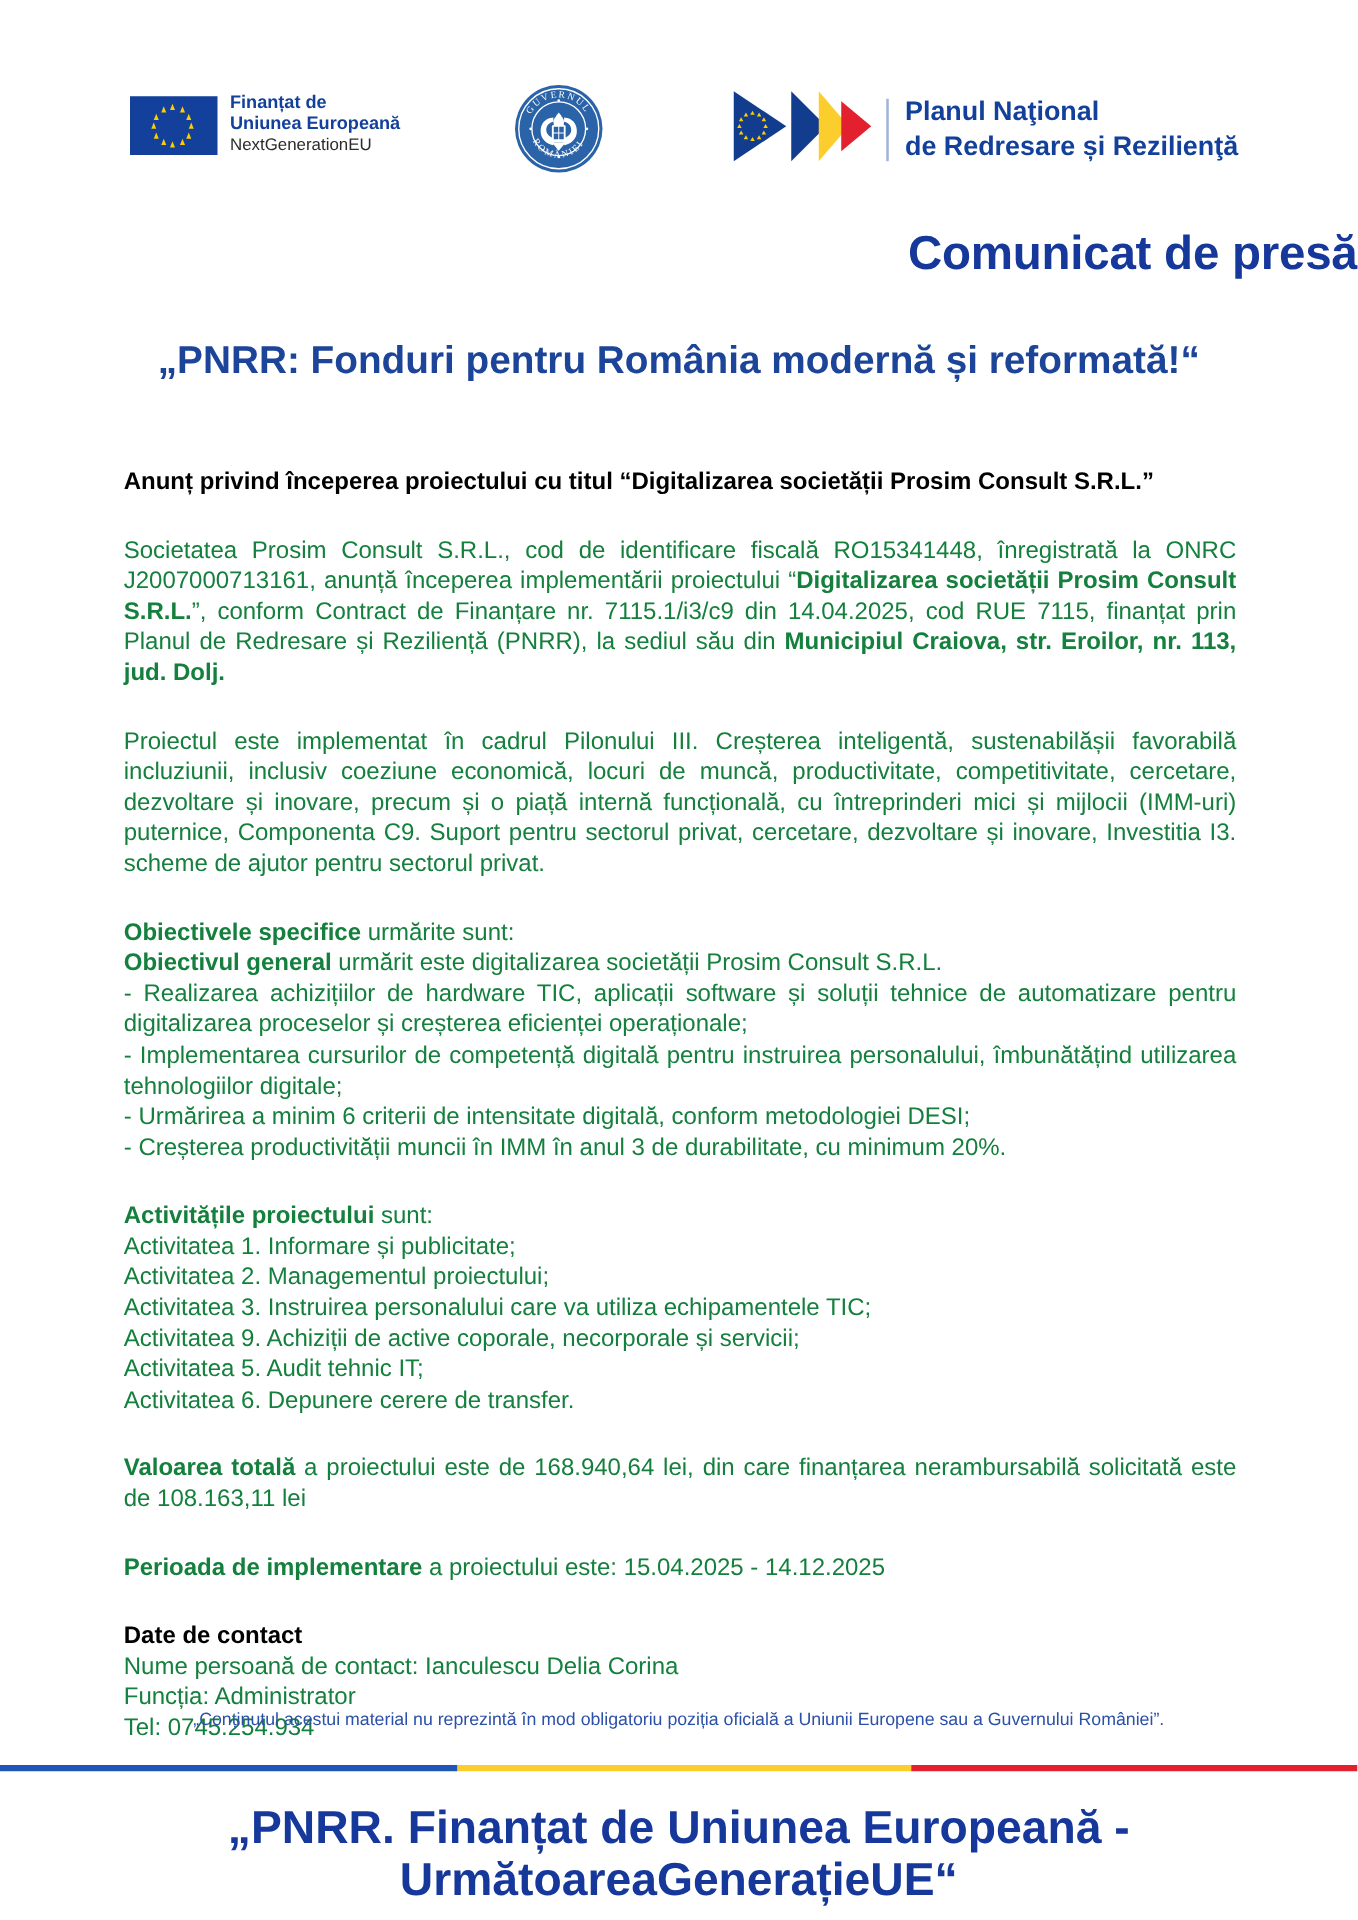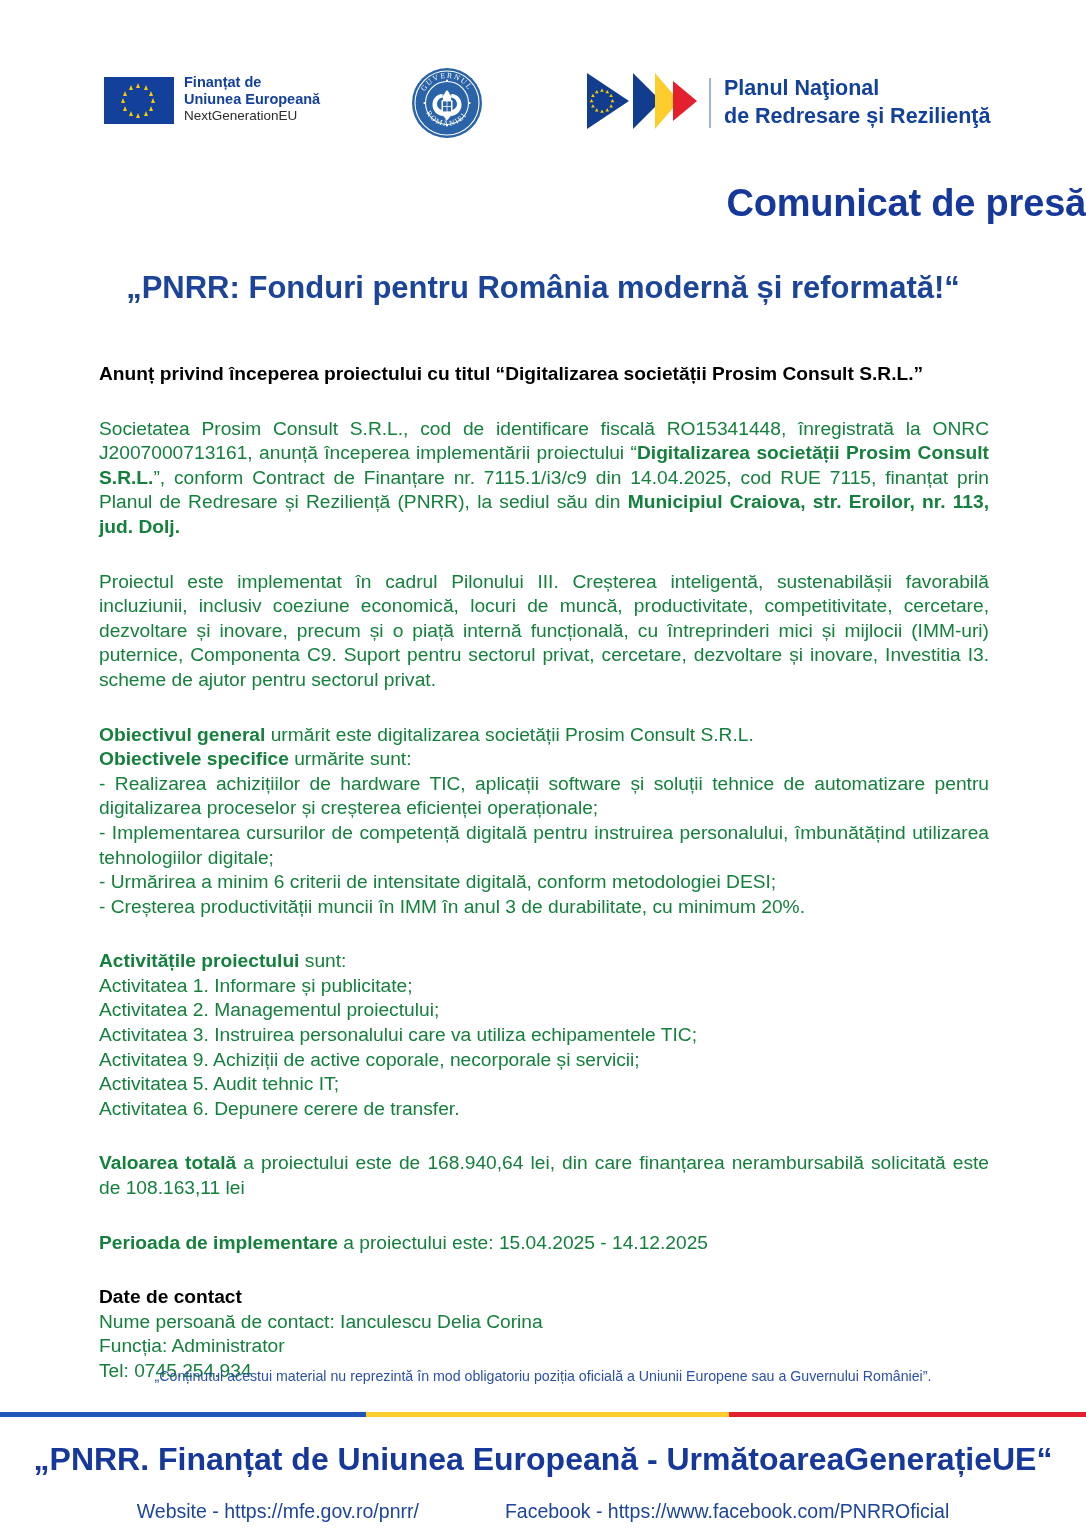--- a/index.html
+++ b/index.html
@@ -96,21 +96,21 @@
   .title-sub {
     text-align: center;
     font-size: 31px;
     color: #1C4499;
     margin: 45px 0 0 0;
   }
 
   
   .body-wrap {
     width: 900px;
-    margin: 4px auto;
+    margin: 16px auto;
     padding-left: 6px;
     padding-right: 4px;
   }
   .p {
     font-size: 19.2px;
     line-height: 24.6px;
     text-align: justify;
     margin: 0;
     color: #15803d;
   }
@@ -144,21 +144,21 @@
     height: 5px;
     margin-top: 28px;
   }
   .tri-b { flex: 0 0 366px; background: #1F56B8; }
   .tri-y { flex: 0 0 363px; background: #FBCE2D; }
   .tri-r { flex: 1 1 auto; background: #E3202E; }
 
   .footer-head {
     text-align: center;
     font-weight: bold;
-    font-size: 32px;
+    font-size: 37px;
     color: #17389B;
     margin: 24px 0 0 0;
   }
   .footer-links {
     display: flex;
     justify-content: center;
     gap: 86px;
     margin-top: 22px;
     font-size: 19.5px;
     color: #1C4499;
@@ -272,23 +272,23 @@
   <div class="spacer-lg"></div>
 
   <p class="p"><span>Societatea Prosim Consult S.R.L., cod de identificare fiscală RO15341448, înregistrată la ONRC J2007000713161, anunță începerea implementării proiectului “</span><b>Digitalizarea societății Prosim Consult S.R.L.</b><span>”, conform Contract de Finanțare nr. 7115.1/i3/c9 din 14.04.2025, cod RUE 7115, finanțat prin Planul de Redresare și Reziliență (PNRR), la sediul său din </span><b>Municipiul Craiova, str. Eroilor, nr. 113, jud. Dolj.</b></p>
 
   <div class="spacer-lg"></div>
 
   <p class="p">Proiectul este implementat în cadrul Pilonului III. Creșterea inteligentă, sustenabilășii favorabilă incluziunii, inclusiv coeziune economică, locuri de muncă, productivitate, competitivitate, cercetare, dezvoltare și inovare, precum și o piață internă funcțională, cu întreprinderi mici și mijlocii (IMM-uri) puternice, Componenta C9. Suport pentru sectorul privat, cercetare, dezvoltare și inovare, Investitia I3. scheme de ajutor pentru sectorul privat.</p>
 
   <div class="spacer-lg"></div>
 
+  <p class="p nojust"><b>Obiectivele specifice</b><span> urmărite sunt:</span></p>
+
   <p class="p nojust"><b>Obiectivul general</b><span> urmărit este digitalizarea societății Prosim Consult S.R.L.</span></p>
-
-  <p class="p nojust"><b>Obiectivele specifice</b><span> urmărite sunt:</span></p>
 
   <p class="p">- Realizarea achizițiilor de hardware TIC, aplicații software și soluții tehnice de automatizare pentru digitalizarea proceselor și creșterea eficienței operaționale;</p>
   <p class="p">- Implementarea cursurilor de competență digitală pentru instruirea personalului, îmbunătățind utilizarea tehnologiilor digitale;</p>
   <p class="p nojust">- Urmărirea a minim 6 criterii de intensitate digitală, conform metodologiei DESI;</p>
   <p class="p nojust">- Creșterea productivității muncii în IMM în anul 3 de durabilitate, cu minimum 20%.</p>
 
   <div class="spacer-lg"></div>
 
   <p class="p nojust"><b>Activitățile proiectului</b><span> sunt:</span></p>
 

